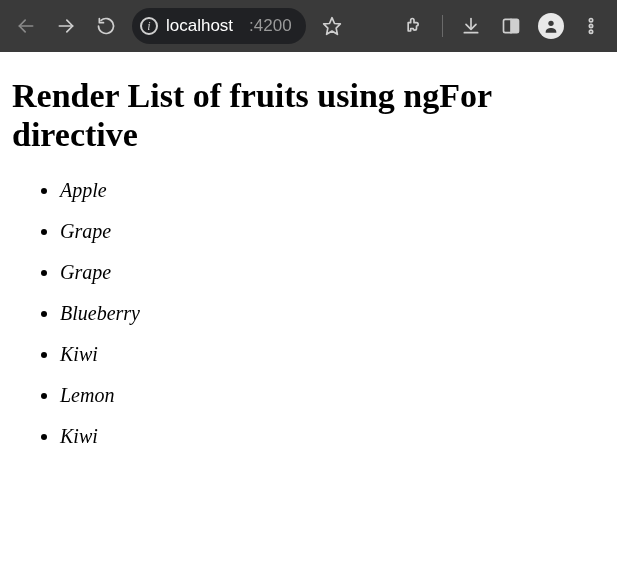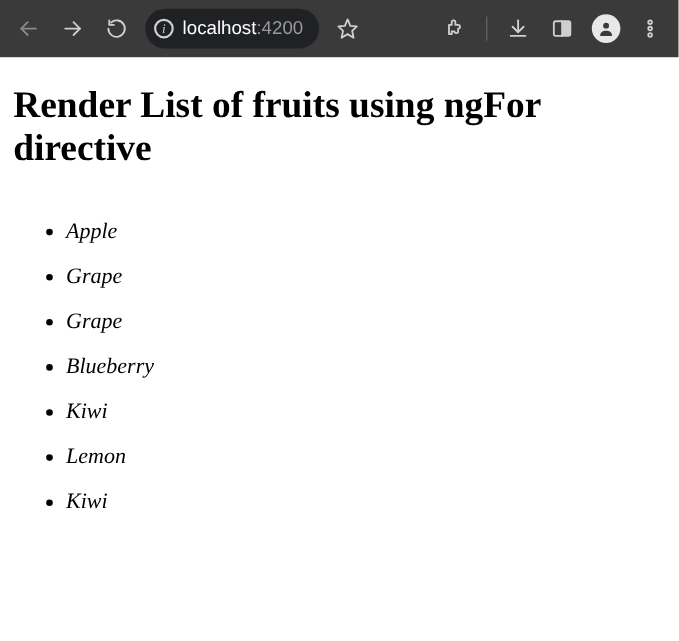--- a/index.html
+++ b/index.html
@@ -44,39 +44,39 @@
       color: #e8e8e8;
       font-family: Arial, Helvetica, sans-serif;
       font-size: 17px;
     }
     .addr .info-icn {
       width: 18px; height: 18px; border-radius: 50%;
       border: 2px solid #cfcfcf; display:flex; align-items:center; justify-content:center;
       color:#cfcfcf; font-family: Georgia, serif; font-style: italic; font-size:12px; line-height:1;
     }
     .addr .host { color:#ffffff; }
-    .addr .port { color:#9a9a9a; }
+    .addr .port { color:#9a9a9a;margin-left:16px; }
     .tb-sep {
       width:1px; height:22px; background:#6a6a6a; margin:0 6px;
     }
     .avatar {
       width:26px; height:26px; background:#e8e8e8; border-radius:50%;
       display:flex; align-items:center; justify-content:center;
     }
     .avatar svg { width:16px; height:16px; fill:#3a3a3a; stroke:none; }
     .spacer { flex: 1 1 auto; }
 
     
     .page {
       padding: 10px 12px;
     }
     h1 {
       font-size: 34px;
       font-weight: bold;
-      margin: 14px 0 36px 0;
+      margin: 14px 0 16px 0;
       line-height: 1.15;
     }
     ul.fruits {
       margin: 0;
       padding-left: 48px;
       font-size: 20px;
       font-style: italic;
     }
     ul.fruits li {
       padding: 9px 0;

